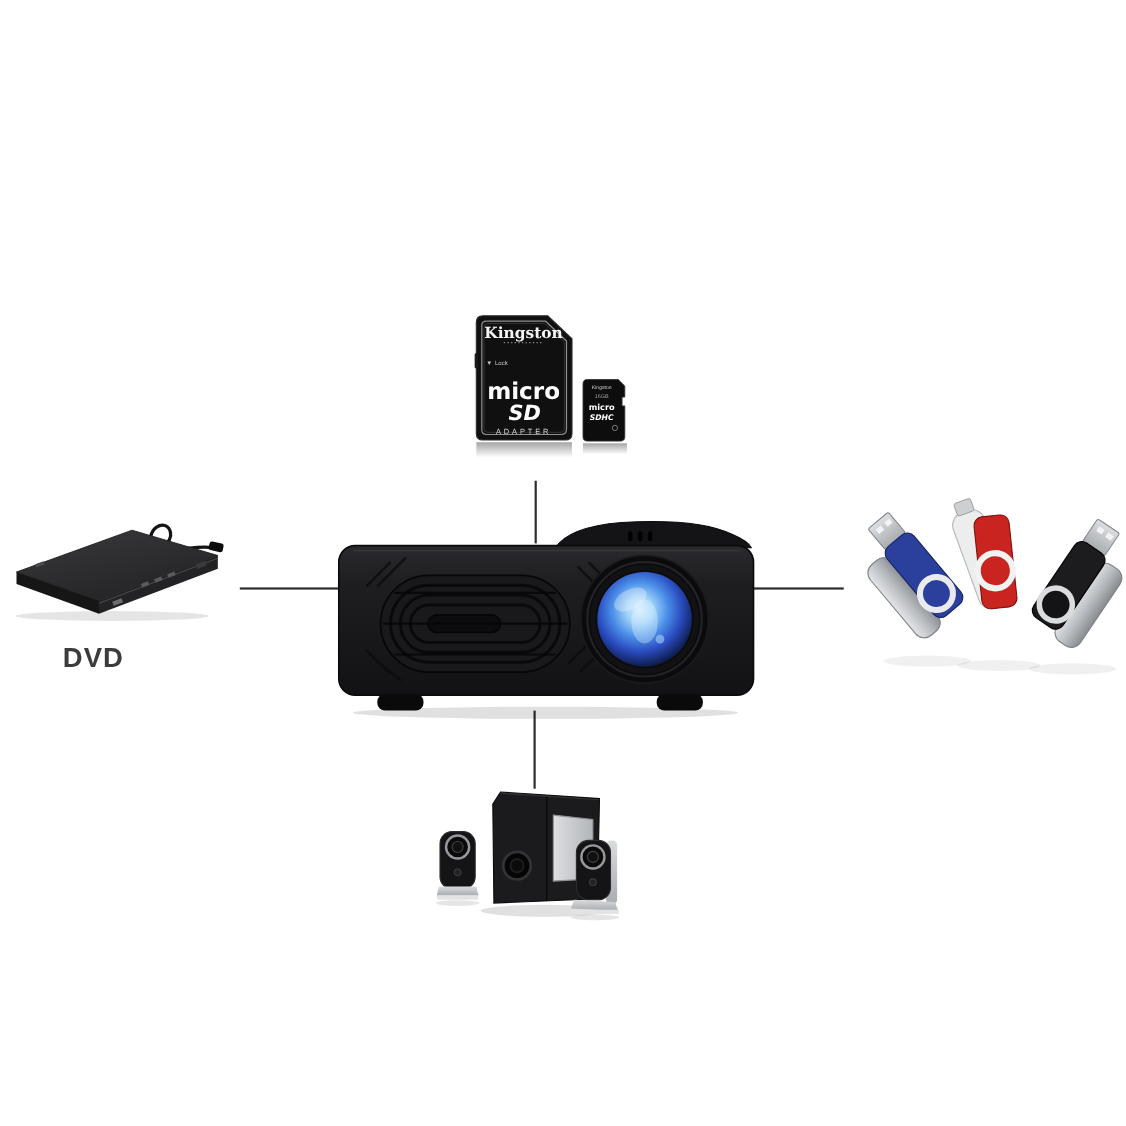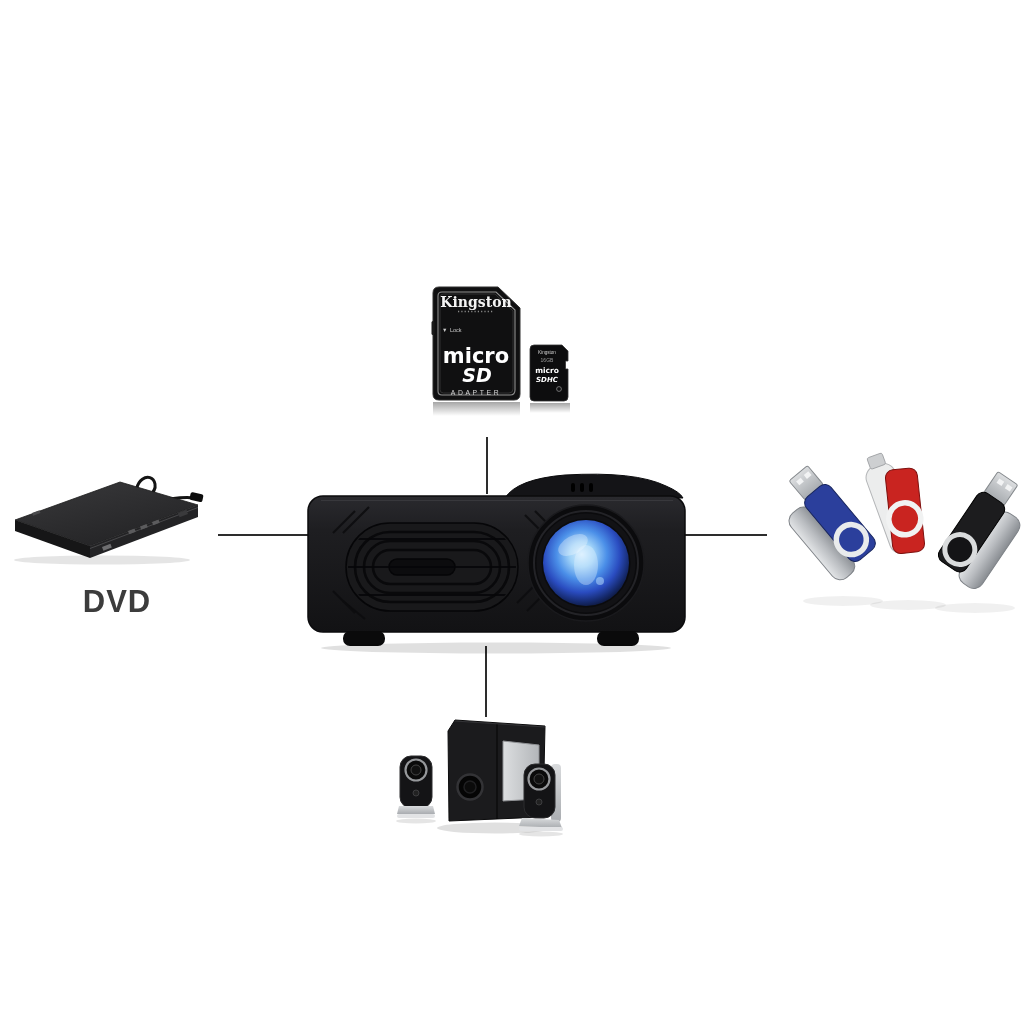--- a/index.html
+++ b/index.html
@@ -3,22 +3,22 @@
 <meta charset="utf-8">
 <style>
   html,body{margin:0;padding:0;background:#fff;}
   #canvas{
     position:relative;width:1024px;height:1012px;background:#ffffff;
     overflow:hidden;font-family:"Liberation Sans",sans-serif;
   }
   .abs{position:absolute;}
   svg{display:block;overflow:visible;}
   #dvd-label{
-    position:absolute;left:57px;top:584px;width:120px;text-align:center;
-    font-size:31px;font-weight:600;letter-spacing:1px;color:#3c3c3c;
+    position:absolute;left:57px;top:584px;width:120px;
+    font-size:25px;font-weight:600;letter-spacing:1px;color:#3c3c3c;
     font-family:"Liberation Sans",sans-serif;
   }
   .serifbrand{font-family:"DejaVu Serif",serif;font-weight:bold;}
   .sansbold{font-family:"DejaVu Sans",sans-serif;font-weight:bold;}
 </style>
 </head>
 <body>
 
 <div id="canvas">
 

